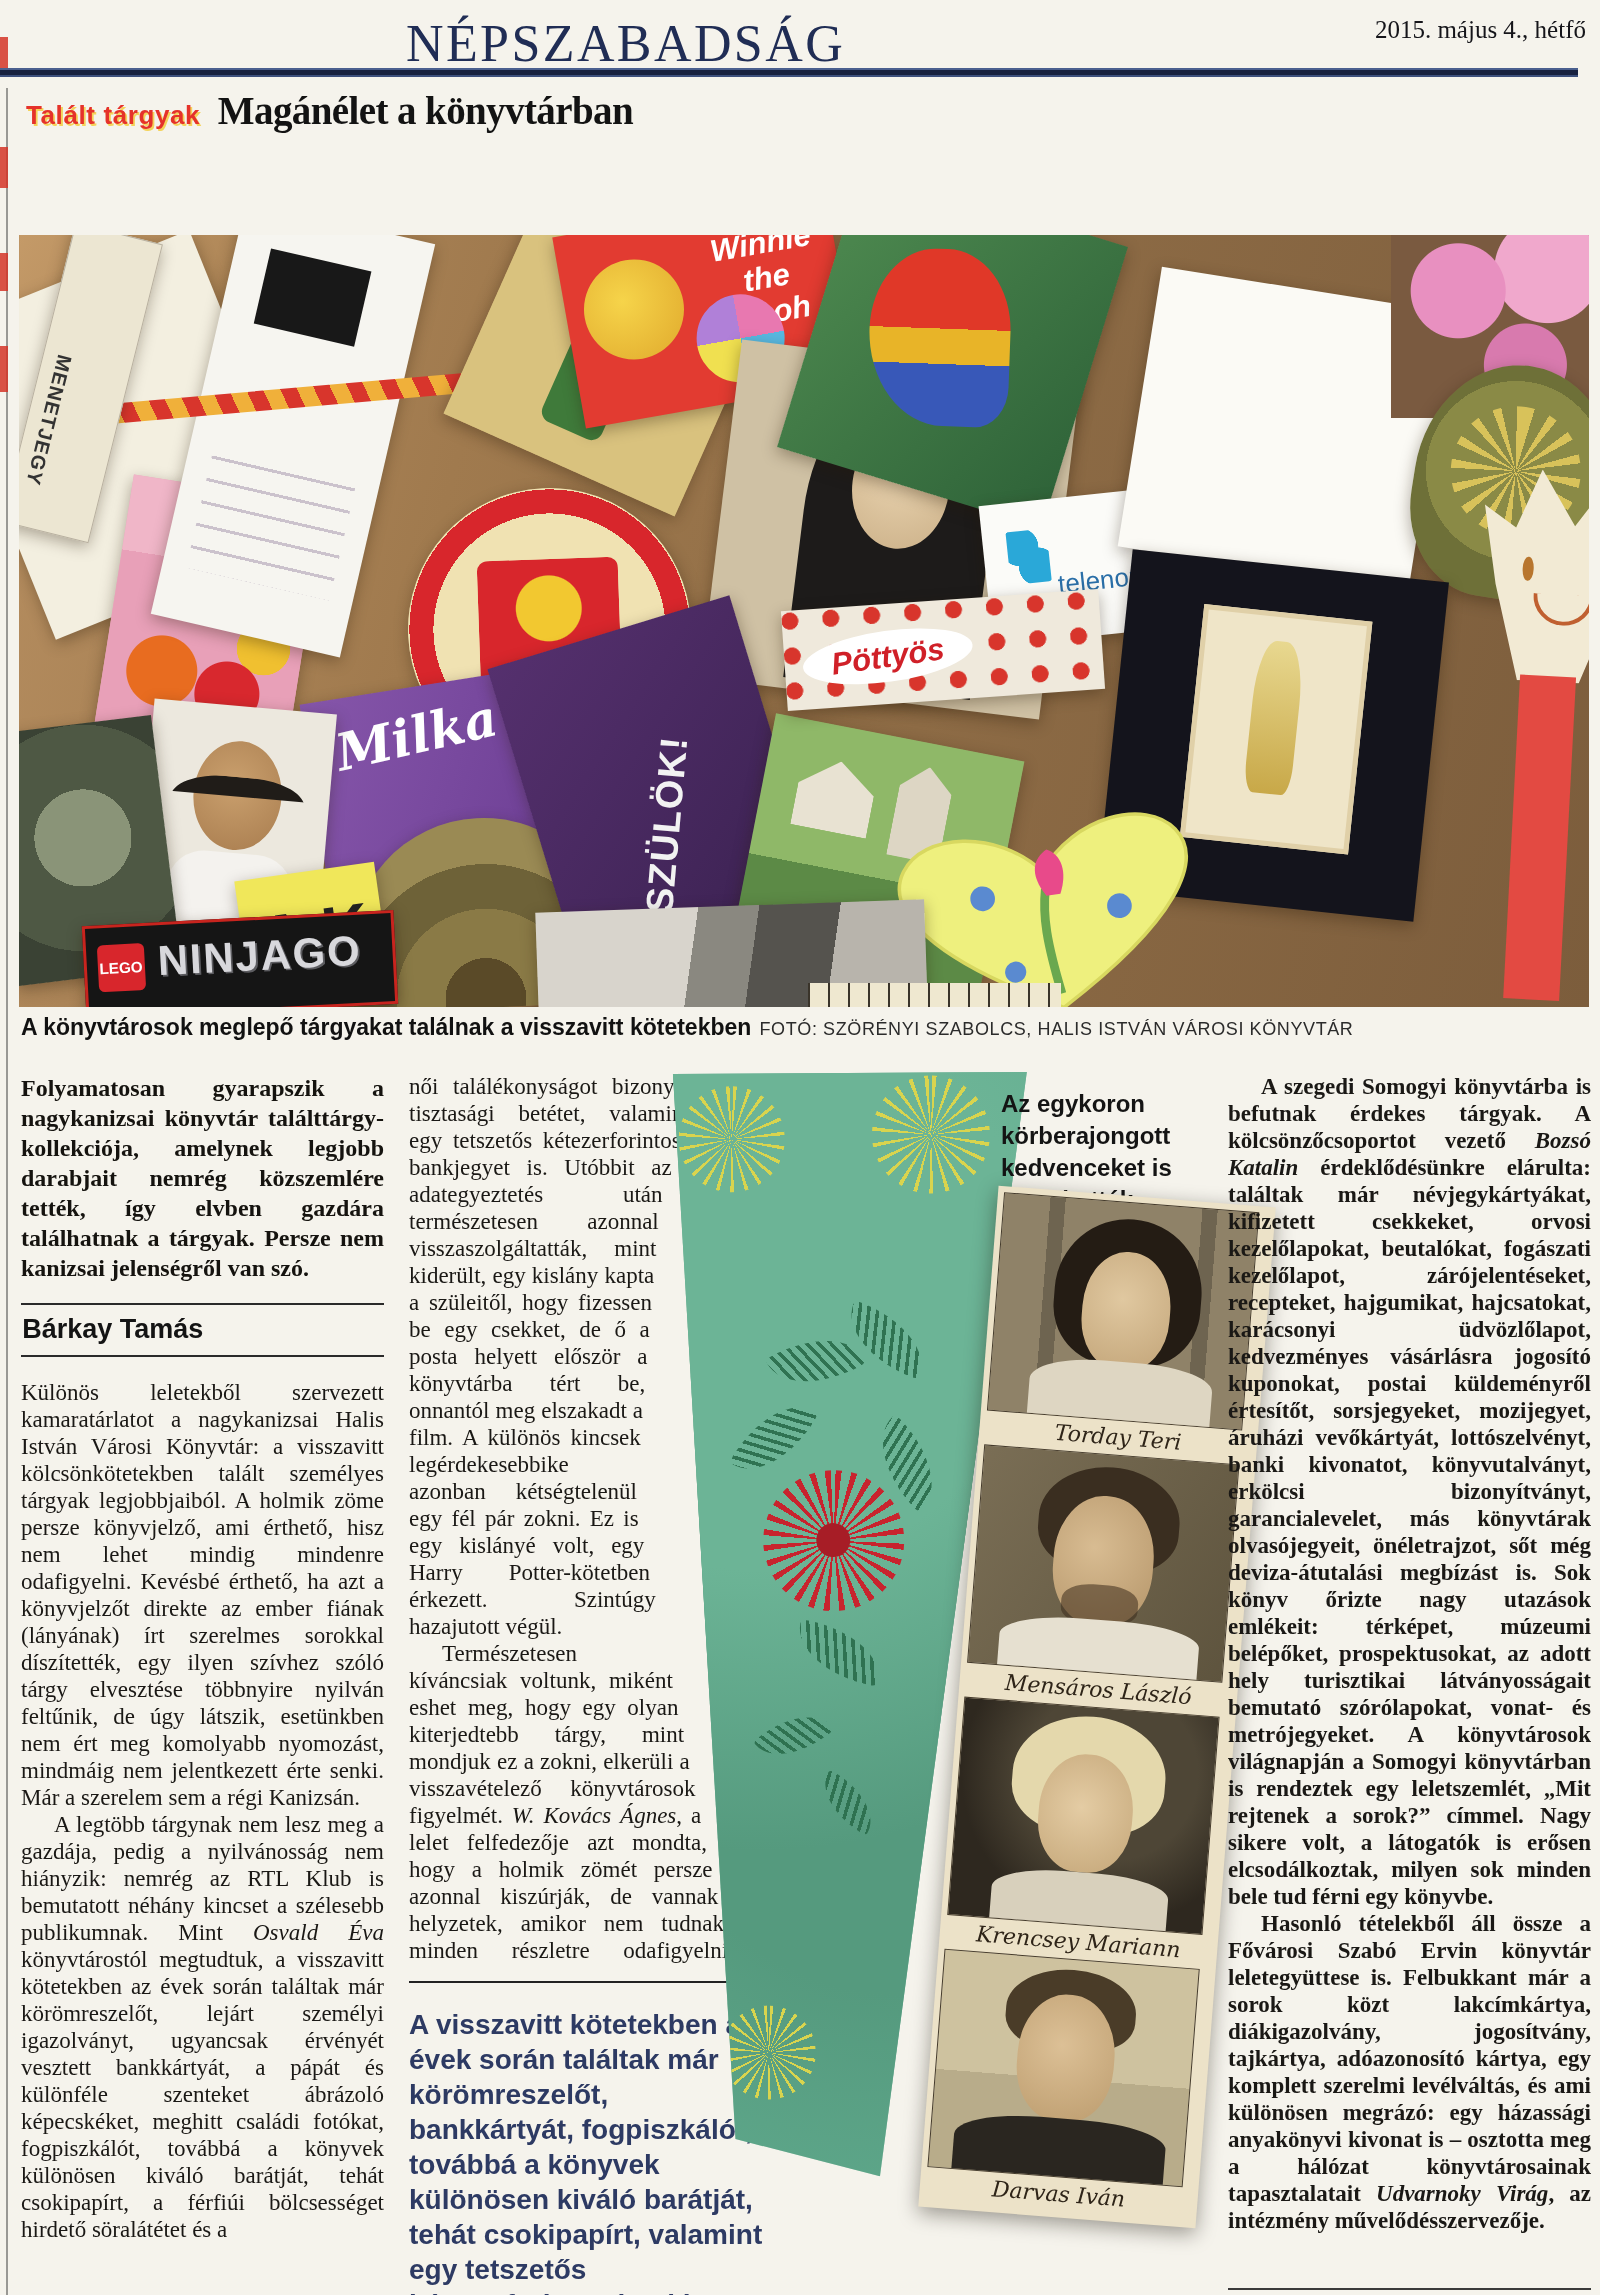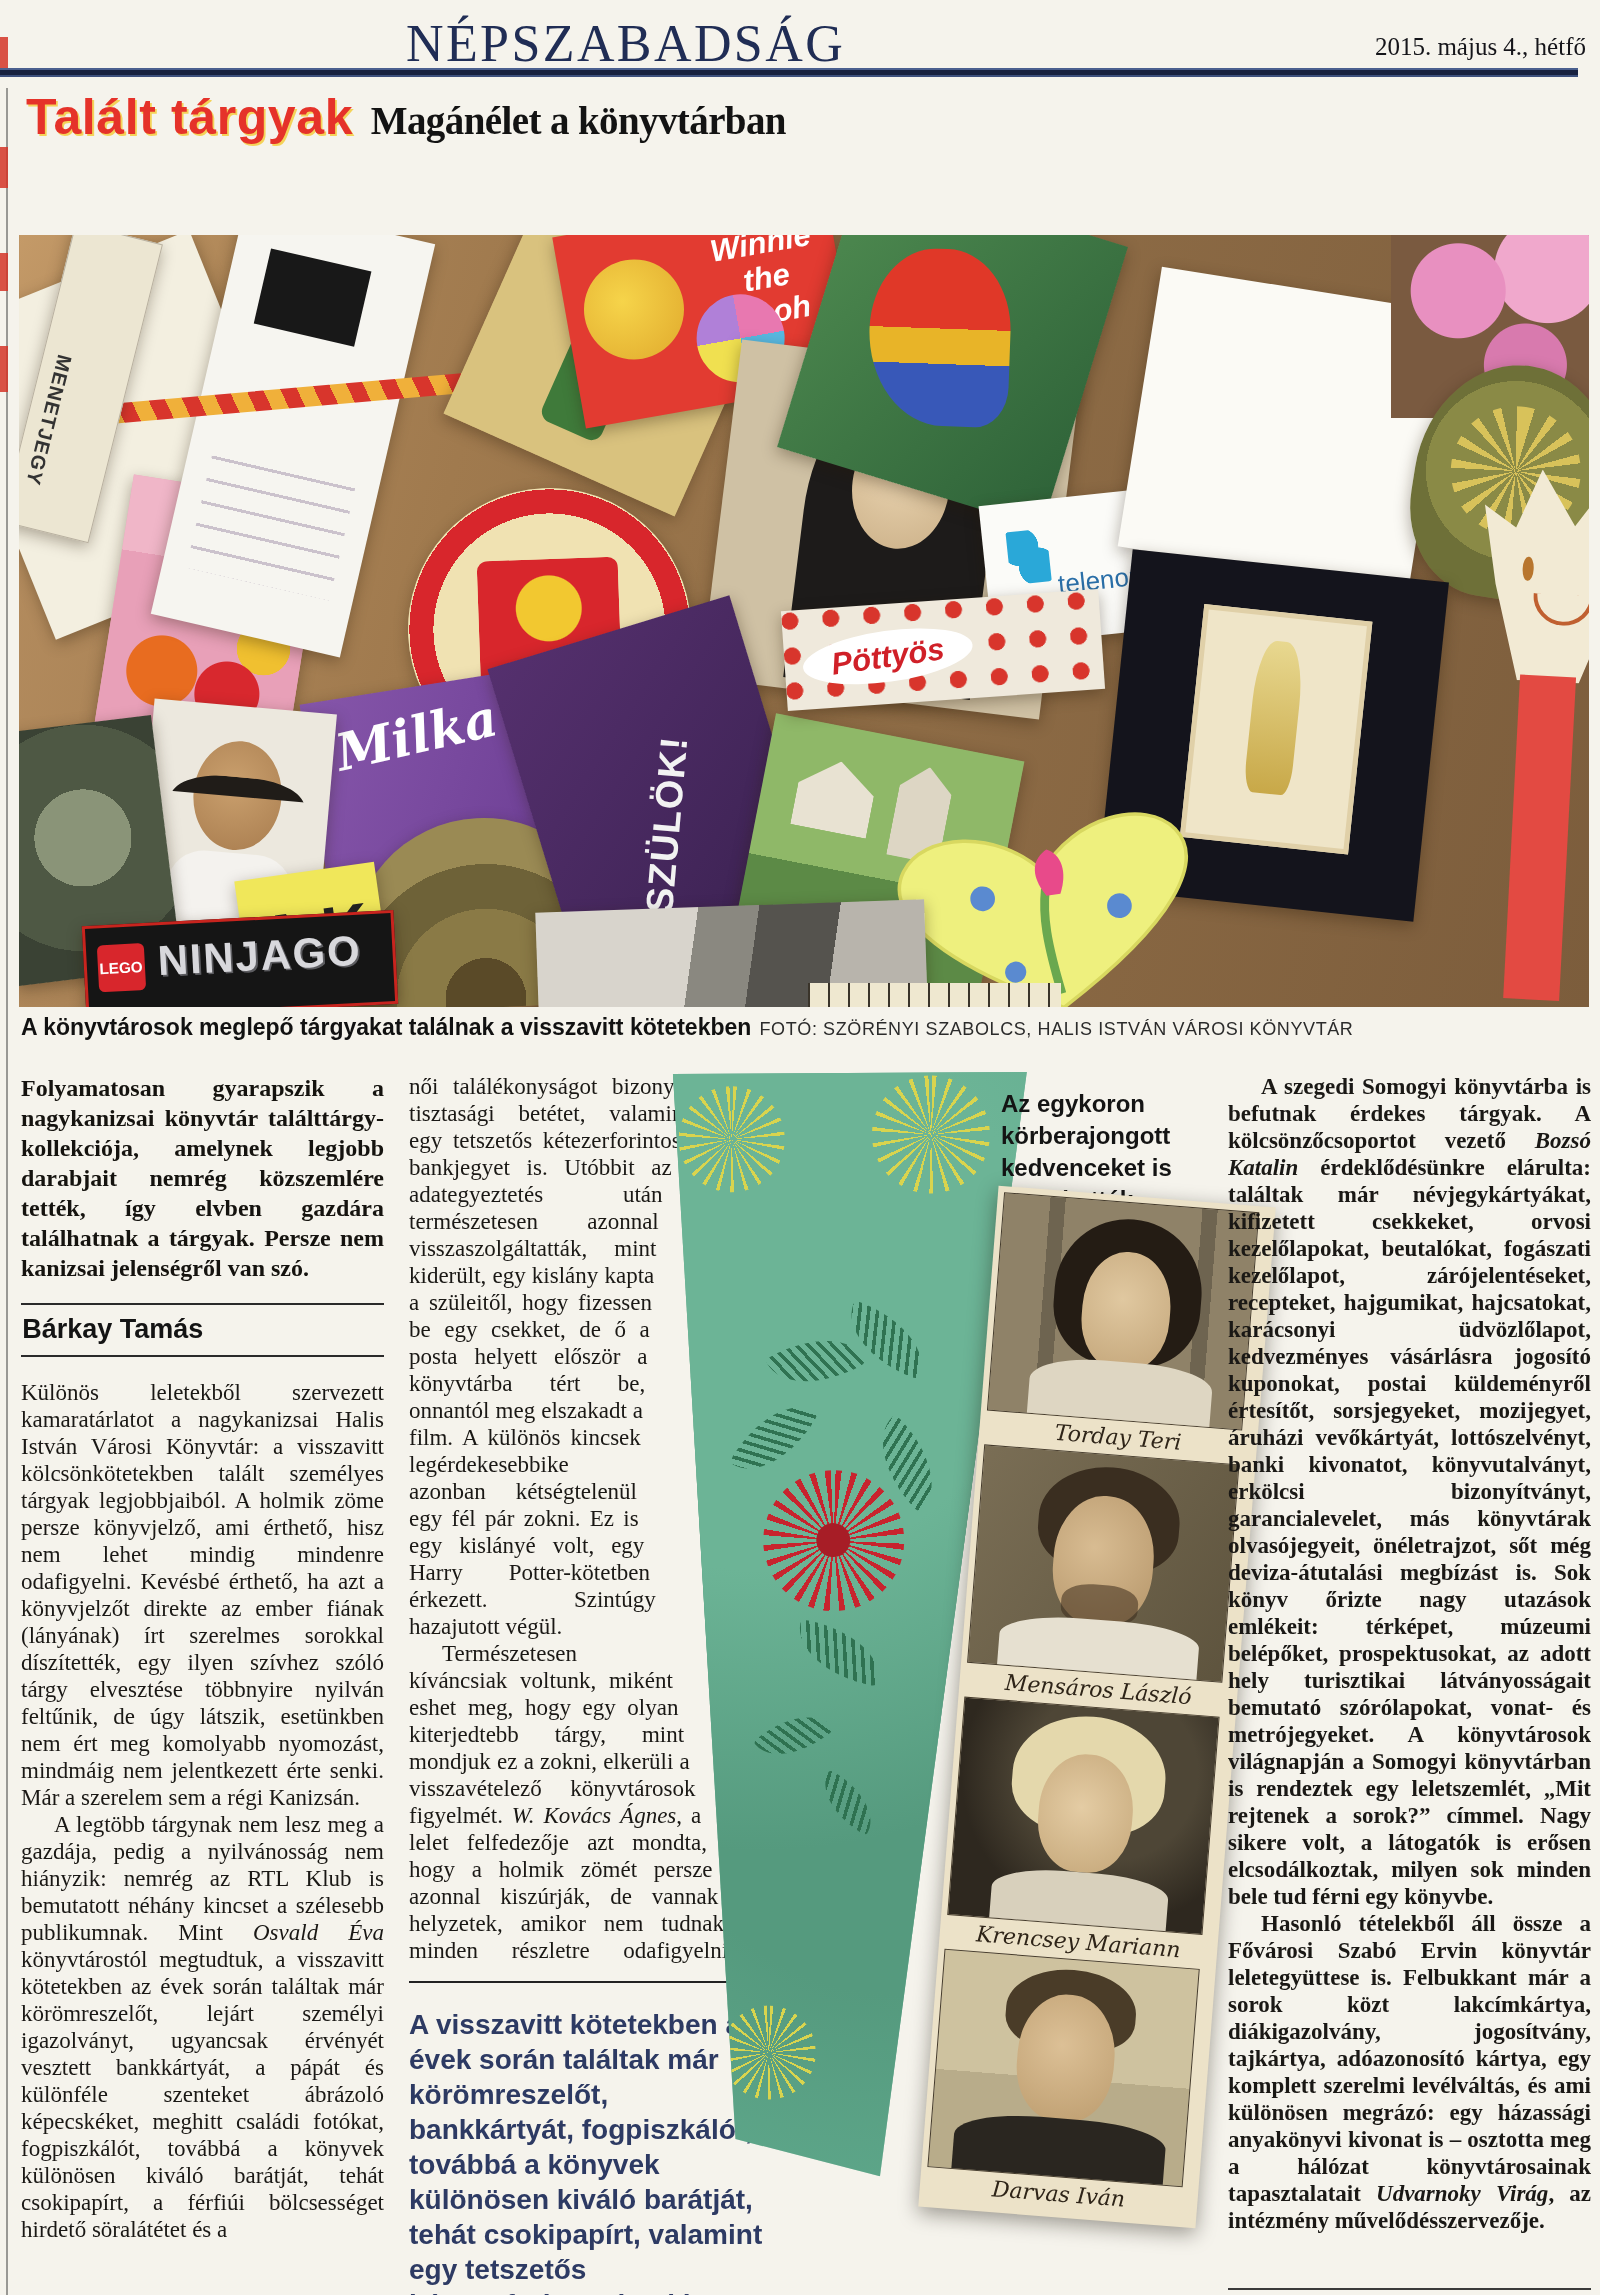--- a/index.html
+++ b/index.html
@@ -1,28 +1,28 @@
 <!DOCTYPE html>
 <html lang="hu" style="font-size:9.4px"><head>
 <meta charset="utf-8">
 <style>
   html,body{margin:0;padding:0;background:#9a9a9a;}
   .page{position:relative;width:1600px;height:2295px;margin:0 auto;background:#f5f3ec;
         overflow:hidden;font-family:"Liberation Serif",serif;color:#191715;}
   
   .masthead{position:absolute;left:406px;top:14px;font-size:52px;font-weight:normal;
             letter-spacing:2.4px;color:#202d55;font-family:"Liberation Serif",serif;}
-  .issue-date{position:absolute;right:14px;top:33px;font-size:25px;color:#15151a;}
+  .issue-date{position:absolute;right:14px;top:16px;font-size:25px;color:#15151a;}
   .head-rule{position:absolute;left:0;top:68px;width:1578px;height:8.8px;
              background:linear-gradient(#4a5f8e 0 2.4px,#17213f 2.4px 7px,#3c4f7c 7px);}
   .scan-line{position:absolute;left:5.9px;top:88px;width:1.8px;height:2207px;background:#4d4d4d;opacity:.55;}
   .scan-dash{position:absolute;left:0;width:7.7px;background:#d43428;opacity:.85;}
   
   .kicker{position:absolute;left:26px;top:88px;white-space:nowrap;}
-  .kicker .tag{font-family:"Liberation Sans",sans-serif;font-weight:bold;font-size:50px;
+  .kicker .tag{font-family:"Liberation Sans",sans-serif;font-weight:bold;font-size:26px;
                color:#e5322a;letter-spacing:0.6px;text-shadow:1.8px 1.8px 0 rgba(244,203,52,.8);}
   .kicker .sub{font-size:39px;font-weight:600;color:#131313;margin-left:17.7px;letter-spacing:-0.6px;}
   .headline{position:absolute;left:21px;top:128px;width:1559px;font-size:101px;line-height:1.05;
             font-weight:bold;letter-spacing:-2.4px;color:#121212;white-space:nowrap;}
   
   .photo{position:absolute;left:19.4px;top:235px;width:1570px;height:772px;overflow:hidden;
          background:linear-gradient(105deg,#b68e60 0%,#a07a4e 28%,#8d6b45 58%,#7c5d3c 100%);}
   .c-item{position:absolute;box-shadow:0 4.7px 15.3px rgba(40,25,10,.35);}
   .flat{box-shadow:none;}
   .c-label{font-family:"Liberation Sans",sans-serif;font-weight:bold;}

